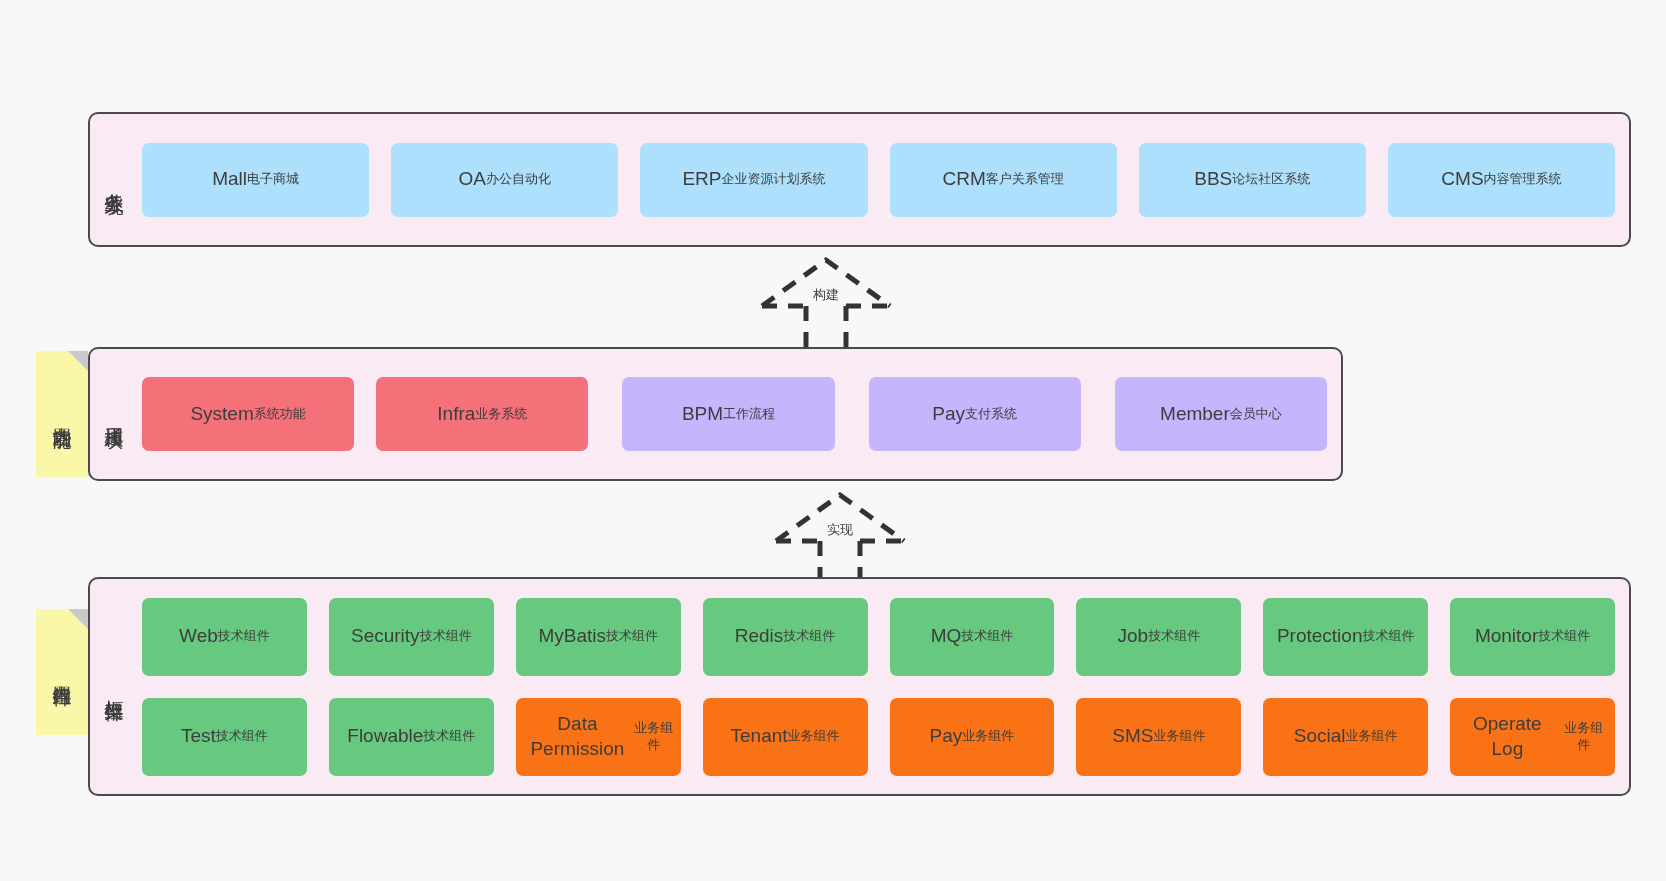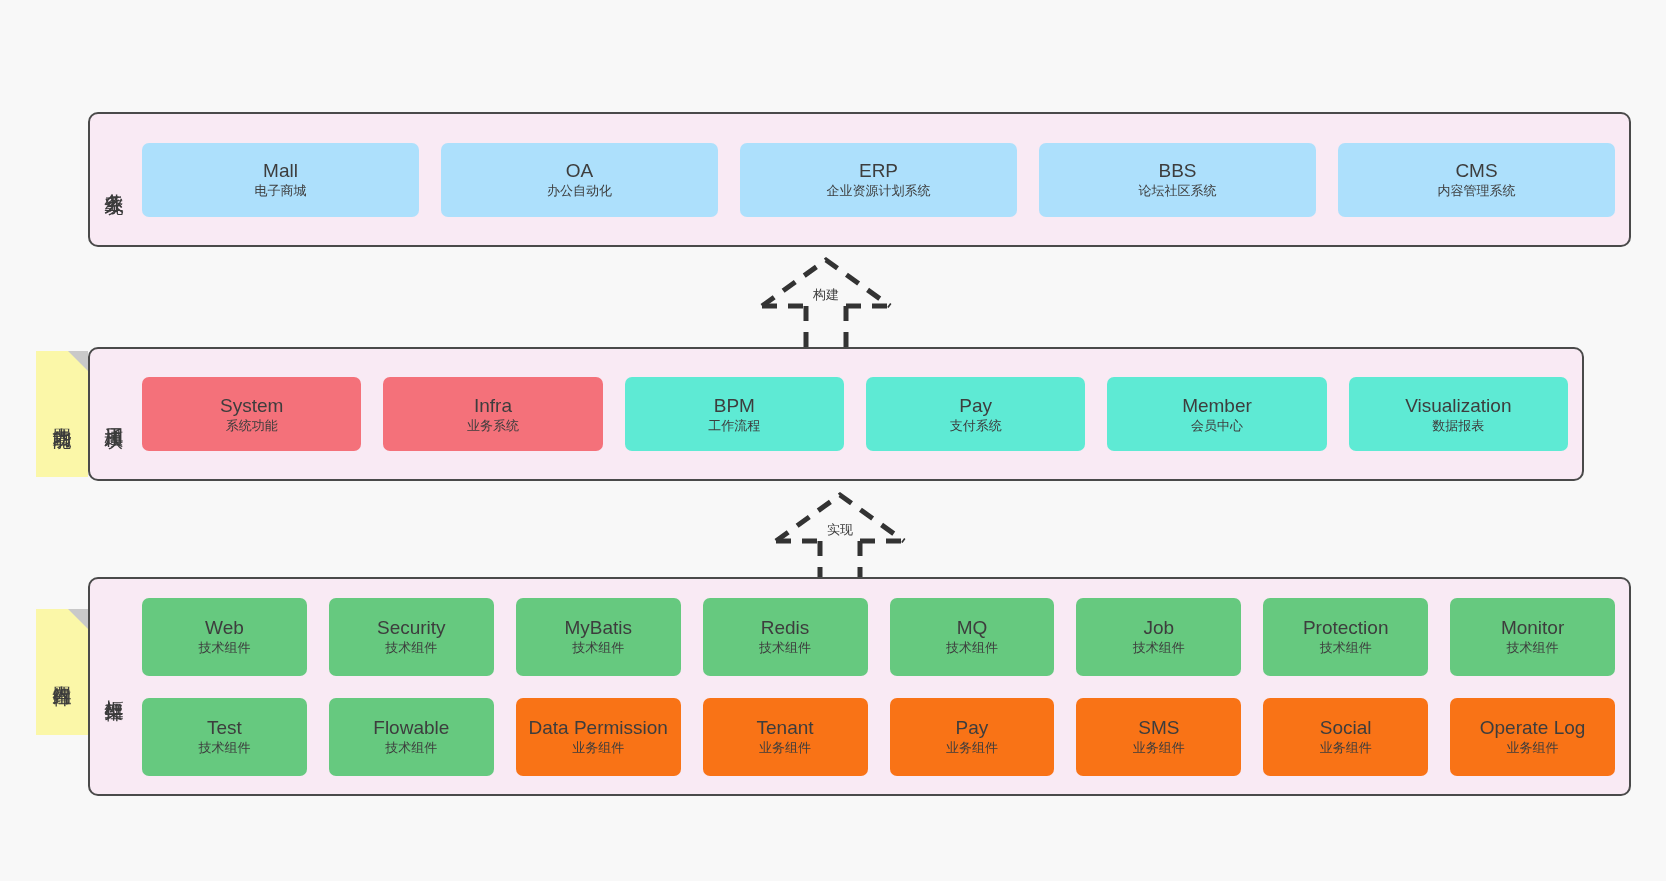--- a/index.html
+++ b/index.html
@@ -60,50 +60,50 @@
   .row {
     display: flex;
     gap: 22px;
     align-items: stretch;
   }
 
   .card {
     flex: 1 1 0;
     border-radius: 7px;
     display: flex;
-    flex-direction: column;
+    flex-direction: row;
     align-items: center;
     justify-content: center;
     text-align: center;
     line-height: 1.28;
     box-sizing: border-box;
     padding: 4px 6px;
     user-select: none;
   }
   .card .ttl {
     font-size: 19px;
     color: #3d3d3d;
   }
   .card .sub {
     font-size: 13px;
     color: #3d3d3d;
   }
 
   
   .c-blue       { background: #ade0fc; }
   .c-red        { background: #f4717a; }
-  .c-pink       { background: #5eead4; }
+  .c-pink       { background: #c4b5fd; margin-left: 12px; }
   .c-green      { background: #66c97f; }
   .c-lightgreen { background: #f97316; }
 
   
   #layer-business  { left: 88px;  top: 112px; width: 1543px; height: 135px; }
   #layer-business .card { height: 74px; }
 
-  #layer-modules   { left: 88px;  top: 347px; width: 1496px; height: 134px; }
+  #layer-modules   { left: 88px;  top: 347px; width: 1255px; height: 134px; }
   #layer-modules .card { height: 74px; }
 
   #layer-framework { left: 88px;  top: 577px; width: 1543px; height: 219px; }
   #layer-framework .card { height: 78px; }
   #layer-framework .layer-body { gap: 22px; }
 
   
   .note {
     position: absolute;
     background: #fbf7a8;
@@ -169,20 +169,24 @@
         </div>
         <div class="card c-blue">
           <div class="ttl">OA</div>
           <div class="sub">办公自动化</div>
         </div>
         <div class="card c-blue">
           <div class="ttl">ERP</div>
           <div class="sub">企业资源计划系统</div>
         </div>
         <div class="card c-blue">
+          <div class="ttl">CRM</div>
+          <div class="sub">客户关系管理</div>
+        </div>
+        <div class="card c-blue">
           <div class="ttl">BBS</div>
           <div class="sub">论坛社区系统</div>
         </div>
         <div class="card c-blue">
           <div class="ttl">CMS</div>
           <div class="sub">内容管理系统</div>
         </div>
       </div>
     </div>
   </div>
@@ -217,24 +221,20 @@
           <div class="sub">工作流程</div>
         </div>
         <div class="card c-pink">
           <div class="ttl">Pay</div>
           <div class="sub">支付系统</div>
         </div>
         <div class="card c-pink">
           <div class="ttl">Member</div>
           <div class="sub">会员中心</div>
         </div>
-        <div class="card c-pink">
-          <div class="ttl">Visualization</div>
-          <div class="sub">数据报表</div>
-        </div>
       </div>
     </div>
   </div>
 
   <div class="arrow" id="arrow-realize">
     <svg width="180" height="96" viewBox="0 0 180 96" fill="none" xmlns="http://www.w3.org/2000/svg">
       <path d="M26 54 L90 8 L154 54" stroke="#333333" stroke-width="5" stroke-dasharray="15,11" fill="none" stroke-linecap="butt"></path>
       <path d="M26 54 L70 54 M110 54 L154 54" stroke="#333333" stroke-width="5" stroke-dasharray="15,11" fill="none"></path>
       <path d="M70 54 L70 96 M110 54 L110 96" stroke="#333333" stroke-width="5" stroke-dasharray="15,11" fill="none"></path>
     </svg>

